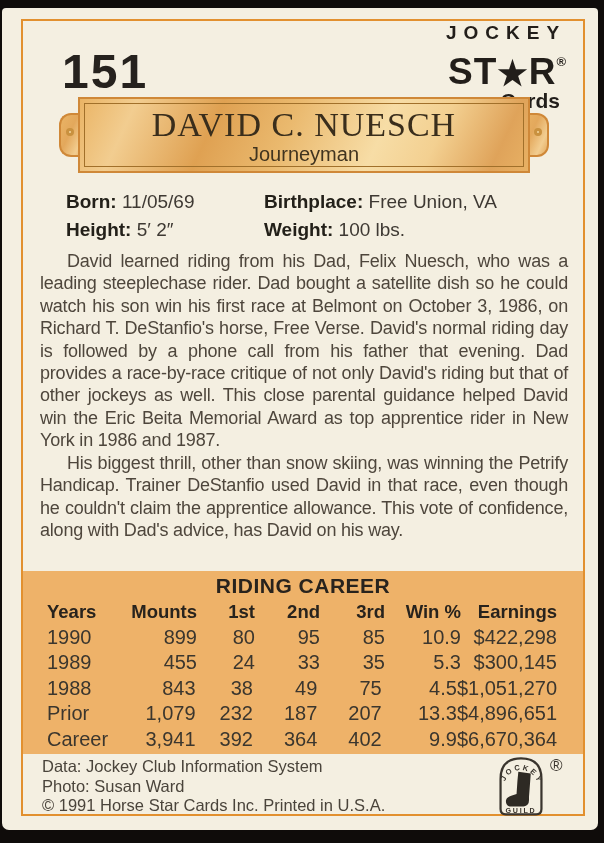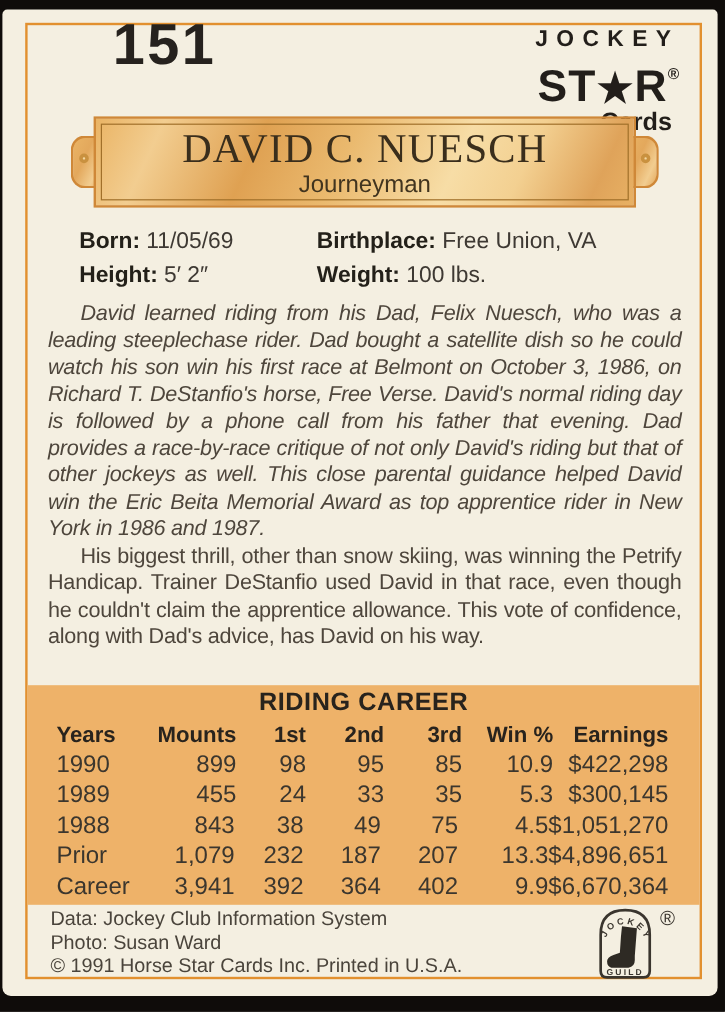--- a/index.html
+++ b/index.html
@@ -11,22 +11,22 @@
   .card {
     position:absolute; left:2px; top:8px; width:596px; height:822px;
     background:#f4efe1; border-radius:4px 4px 7px 7px;
   }
   .frame {
     position:absolute; left:19px; top:11px; width:564px; height:797px;
     border:2px solid #e2902f;
   }
   
   .card-number {
-    position:absolute; left:60px; top:2px;
-    font-size:48px; font-weight:bold; letter-spacing:2px; color:#26221e;margin-left:32px;
+    position:absolute; left:60px; top:36px;
+    font-size:48px; font-weight:bold; letter-spacing:2px; color:#26221e;
   }
   
   .brand { position:absolute; left:438px; top:14px; width:134px; color:#221e1a; }
   .brand-jockey { font-size:19px; font-weight:bold; letter-spacing:7px; text-align:left; padding-left:6px; }
   .brand-starrow { font-size:37px; font-weight:800; letter-spacing:1px; line-height:36px; text-align:center; white-space:nowrap; }
   .brand-starrow .star { font-size:34px; vertical-align:-1px; }
   .brand-starrow .reg { font-size:13px; vertical-align:18px; letter-spacing:0; }
   .brand-cards { font-size:21px; font-weight:bold; text-align:right; padding-right:14px; margin-top:-2px; }
   
   .plate-tab {
@@ -57,21 +57,21 @@
   .vitals { position:absolute; left:64px; top:180px; width:480px; font-size:19px; line-height:28px; color:#3e3933; }
   .vitals .row { display:flex; }
   .vitals .cell-l { width:198px; }
   .vitals b { color:#232019; }
   
   .bio {
     position:absolute; left:38px; width:528px; color:#4e463c;
     font-size:18px; line-height:22.4px; text-align:justify; text-indent:27px;
     letter-spacing:-0.2px;
   }
-  .bio.p1 { top:242px;font-style:italic; }
+  .bio.p1 { top:242px; }
   .bio.p2 { top:444px; }
   
   .career {
     position:absolute; left:21px; top:563px; width:560px; height:183px;
     background:#eeb269; color:#3b362e; padding-top:3px;
   }
   .career-title { text-align:center; font-weight:bold; font-size:21px; height:25px; color:#28231d; letter-spacing:0.5px; }
   .trow { display:flex; align-items:center; height:25.5px; padding:0 26px 0 24px; font-size:20px; }
   .trow.thead { font-weight:bold; font-size:18.5px; color:#28231d; }
   .c0 { width:62px; text-align:left; }
@@ -136,21 +136,21 @@
         <span class="c1">Mounts</span>
         <span class="c2">1st</span>
         <span class="c3">2nd</span>
         <span class="c4">3rd</span>
         <span class="c5">Win %</span>
         <span class="c6">Earnings</span>
       </div>
       <div class="trow">
         <span class="c0">1990</span>
         <span class="c1">899</span>
-        <span class="c2">98</span>
+        <span class="c2">80</span>
         <span class="c3">95</span>
         <span class="c4">85</span>
         <span class="c5">10.9</span>
         <span class="c6">$422,298</span>
       </div>
       <div class="trow">
         <span class="c0">1989</span>
         <span class="c1">455</span>
         <span class="c2">24</span>
         <span class="c3">33</span>

